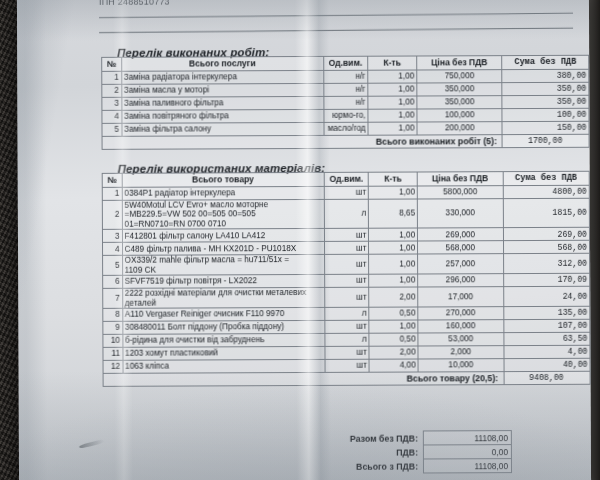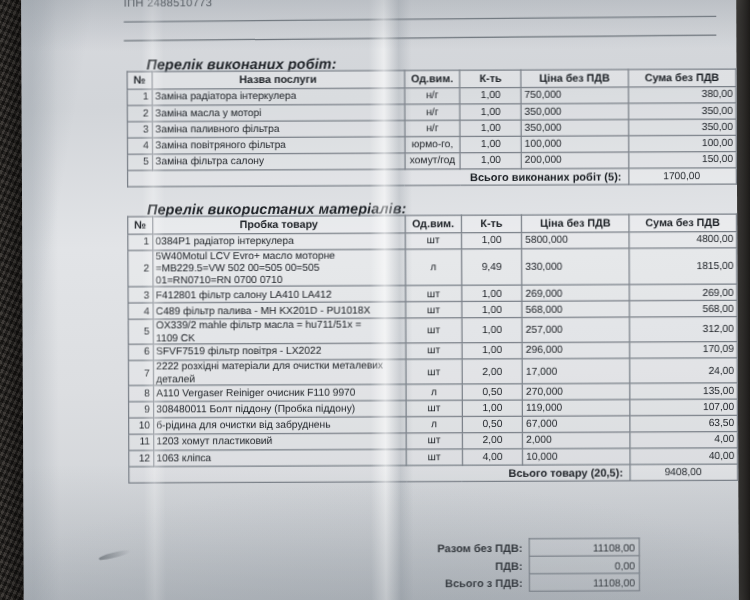--- a/index.html
+++ b/index.html
@@ -90,24 +90,24 @@
     font-weight:normal;
     vertical-align:middle;
     height:12px;
   }
   table.doc thead th{
     font-weight:bold;font-size:8.6px;text-align:center;height:13px;
     background:rgba(255,255,255,.12);
   }
   .c-num{width:15px;text-align:right;padding-right:2px;}
   .c-name{width:208px;text-align:left;padding-left:3px;}
-  .c-unit{width:40px;text-align:center;}
-  .c-qty{width:46px;text-align:center;padding-right:3px;}
-  .c-price{width:84px;text-align:left;padding-right:3px;}
-  .c-sum{width:84px;text-align:right;padding-right:3px;}
+  .c-unit{width:40px;text-align:right;}
+  .c-qty{width:46px;text-align:right;padding-right:3px;}
+  .c-price{width:84px;text-align:center;padding-right:3px;}
+  .c-sum{width:84px;text-align:right;padding-right:3px;font-family:Liberation Mono, monospace;}
 
   .totrow td{border:none;height:13px;}
   .totrow td.lbl{
     text-align:right;font-weight:bold;font-size:8.8px;padding-right:5px;
   }
   .totrow td.val{
     border:1px solid #7b8189;text-align:center;padding-right:3px;
     background:rgba(255,255,255,.14);
   }
   .multiline{white-space:pre-line;line-height:1.18;}
@@ -150,21 +150,21 @@
 
       <div class="rule r1"></div>
       <div class="rule r2"></div>
 
       <div class="section-title t1-title">Перелік виконаних робіт:</div>
 
       <table class="doc" id="tbl-works">
         <thead>
           <tr>
             <th class="c-num">№</th>
-            <th class="c-name">Назва послуги</th>
+            <th class="c-name">Всього послуги</th>
             <th class="c-unit">Од.вим.</th>
             <th class="c-qty">К-ть</th>
             <th class="c-price">Ціна без ПДВ</th>
             <th class="c-sum">Сума без ПДВ</th>
           </tr>
         </thead>
         <tbody>
           <tr>
             <td class="c-num">1</td>
             <td class="c-name">Заміна радіатора інтеркулера</td>
@@ -193,39 +193,39 @@
             <td class="c-num">4</td>
             <td class="c-name">Заміна повітряного фільтра</td>
             <td class="c-unit">юрмо-го,</td>
             <td class="c-qty">1,00</td>
             <td class="c-price">100,000</td>
             <td class="c-sum">100,00</td>
           </tr>
           <tr>
             <td class="c-num">5</td>
             <td class="c-name">Заміна фільтра салону</td>
-            <td class="c-unit">хомут/год</td>
+            <td class="c-unit">масло/год</td>
             <td class="c-qty">1,00</td>
             <td class="c-price">200,000</td>
             <td class="c-sum">150,00</td>
           </tr>
           <tr class="totrow">
             <td class="lbl" colspan="5">Всього виконаних робіт (5):</td>
             <td class="val c-sum">1700,00</td>
           </tr>
         </tbody>
       </table>
 
       <div class="section-title t2-title">Перелік використаних матеріалів:</div>
 
       <table class="doc" id="tbl-materials">
         <thead>
           <tr>
             <th class="c-num">№</th>
-            <th class="c-name">Пробка товару</th>
+            <th class="c-name">Всього товару</th>
             <th class="c-unit">Од.вим.</th>
             <th class="c-qty">К-ть</th>
             <th class="c-price">Ціна без ПДВ</th>
             <th class="c-sum">Сума без ПДВ</th>
           </tr>
         </thead>
         <tbody>
           <tr>
             <td class="c-num">1</td>
             <td class="c-name">0384P1 радіатор інтеркулера</td>
@@ -233,21 +233,21 @@
             <td class="c-qty">1,00</td>
             <td class="c-price">5800,000</td>
             <td class="c-sum">4800,00</td>
           </tr>
           <tr>
             <td class="c-num">2</td>
             <td class="c-name multiline">5W40Motul LCV Evro+ масло моторне
 =MB229.5=VW 502 00=505 00=505
 01=RN0710=RN 0700 0710</td>
             <td class="c-unit">л</td>
-            <td class="c-qty">9,49</td>
+            <td class="c-qty">8,65</td>
             <td class="c-price">330,000</td>
             <td class="c-sum">1815,00</td>
           </tr>
           <tr>
             <td class="c-num">3</td>
             <td class="c-name">F412801 фільтр салону LA410 LA412</td>
             <td class="c-unit">шт</td>
             <td class="c-qty">1,00</td>
             <td class="c-price">269,000</td>
             <td class="c-sum">269,00</td>
@@ -292,29 +292,29 @@
             <td class="c-unit">л</td>
             <td class="c-qty">0,50</td>
             <td class="c-price">270,000</td>
             <td class="c-sum">135,00</td>
           </tr>
           <tr>
             <td class="c-num">9</td>
             <td class="c-name">308480011 Болт піддону (Пробка піддону)</td>
             <td class="c-unit">шт</td>
             <td class="c-qty">1,00</td>
-            <td class="c-price">119,000</td>
+            <td class="c-price">160,000</td>
             <td class="c-sum">107,00</td>
           </tr>
           <tr>
             <td class="c-num">10</td>
             <td class="c-name">б-рідина для очистки від забруднень</td>
             <td class="c-unit">л</td>
             <td class="c-qty">0,50</td>
-            <td class="c-price">67,000</td>
+            <td class="c-price">53,000</td>
             <td class="c-sum">63,50</td>
           </tr>
           <tr>
             <td class="c-num">11</td>
             <td class="c-name">1203 хомут пластиковий</td>
             <td class="c-unit">шт</td>
             <td class="c-qty">2,00</td>
             <td class="c-price">2,000</td>
             <td class="c-sum">4,00</td>
           </tr>

